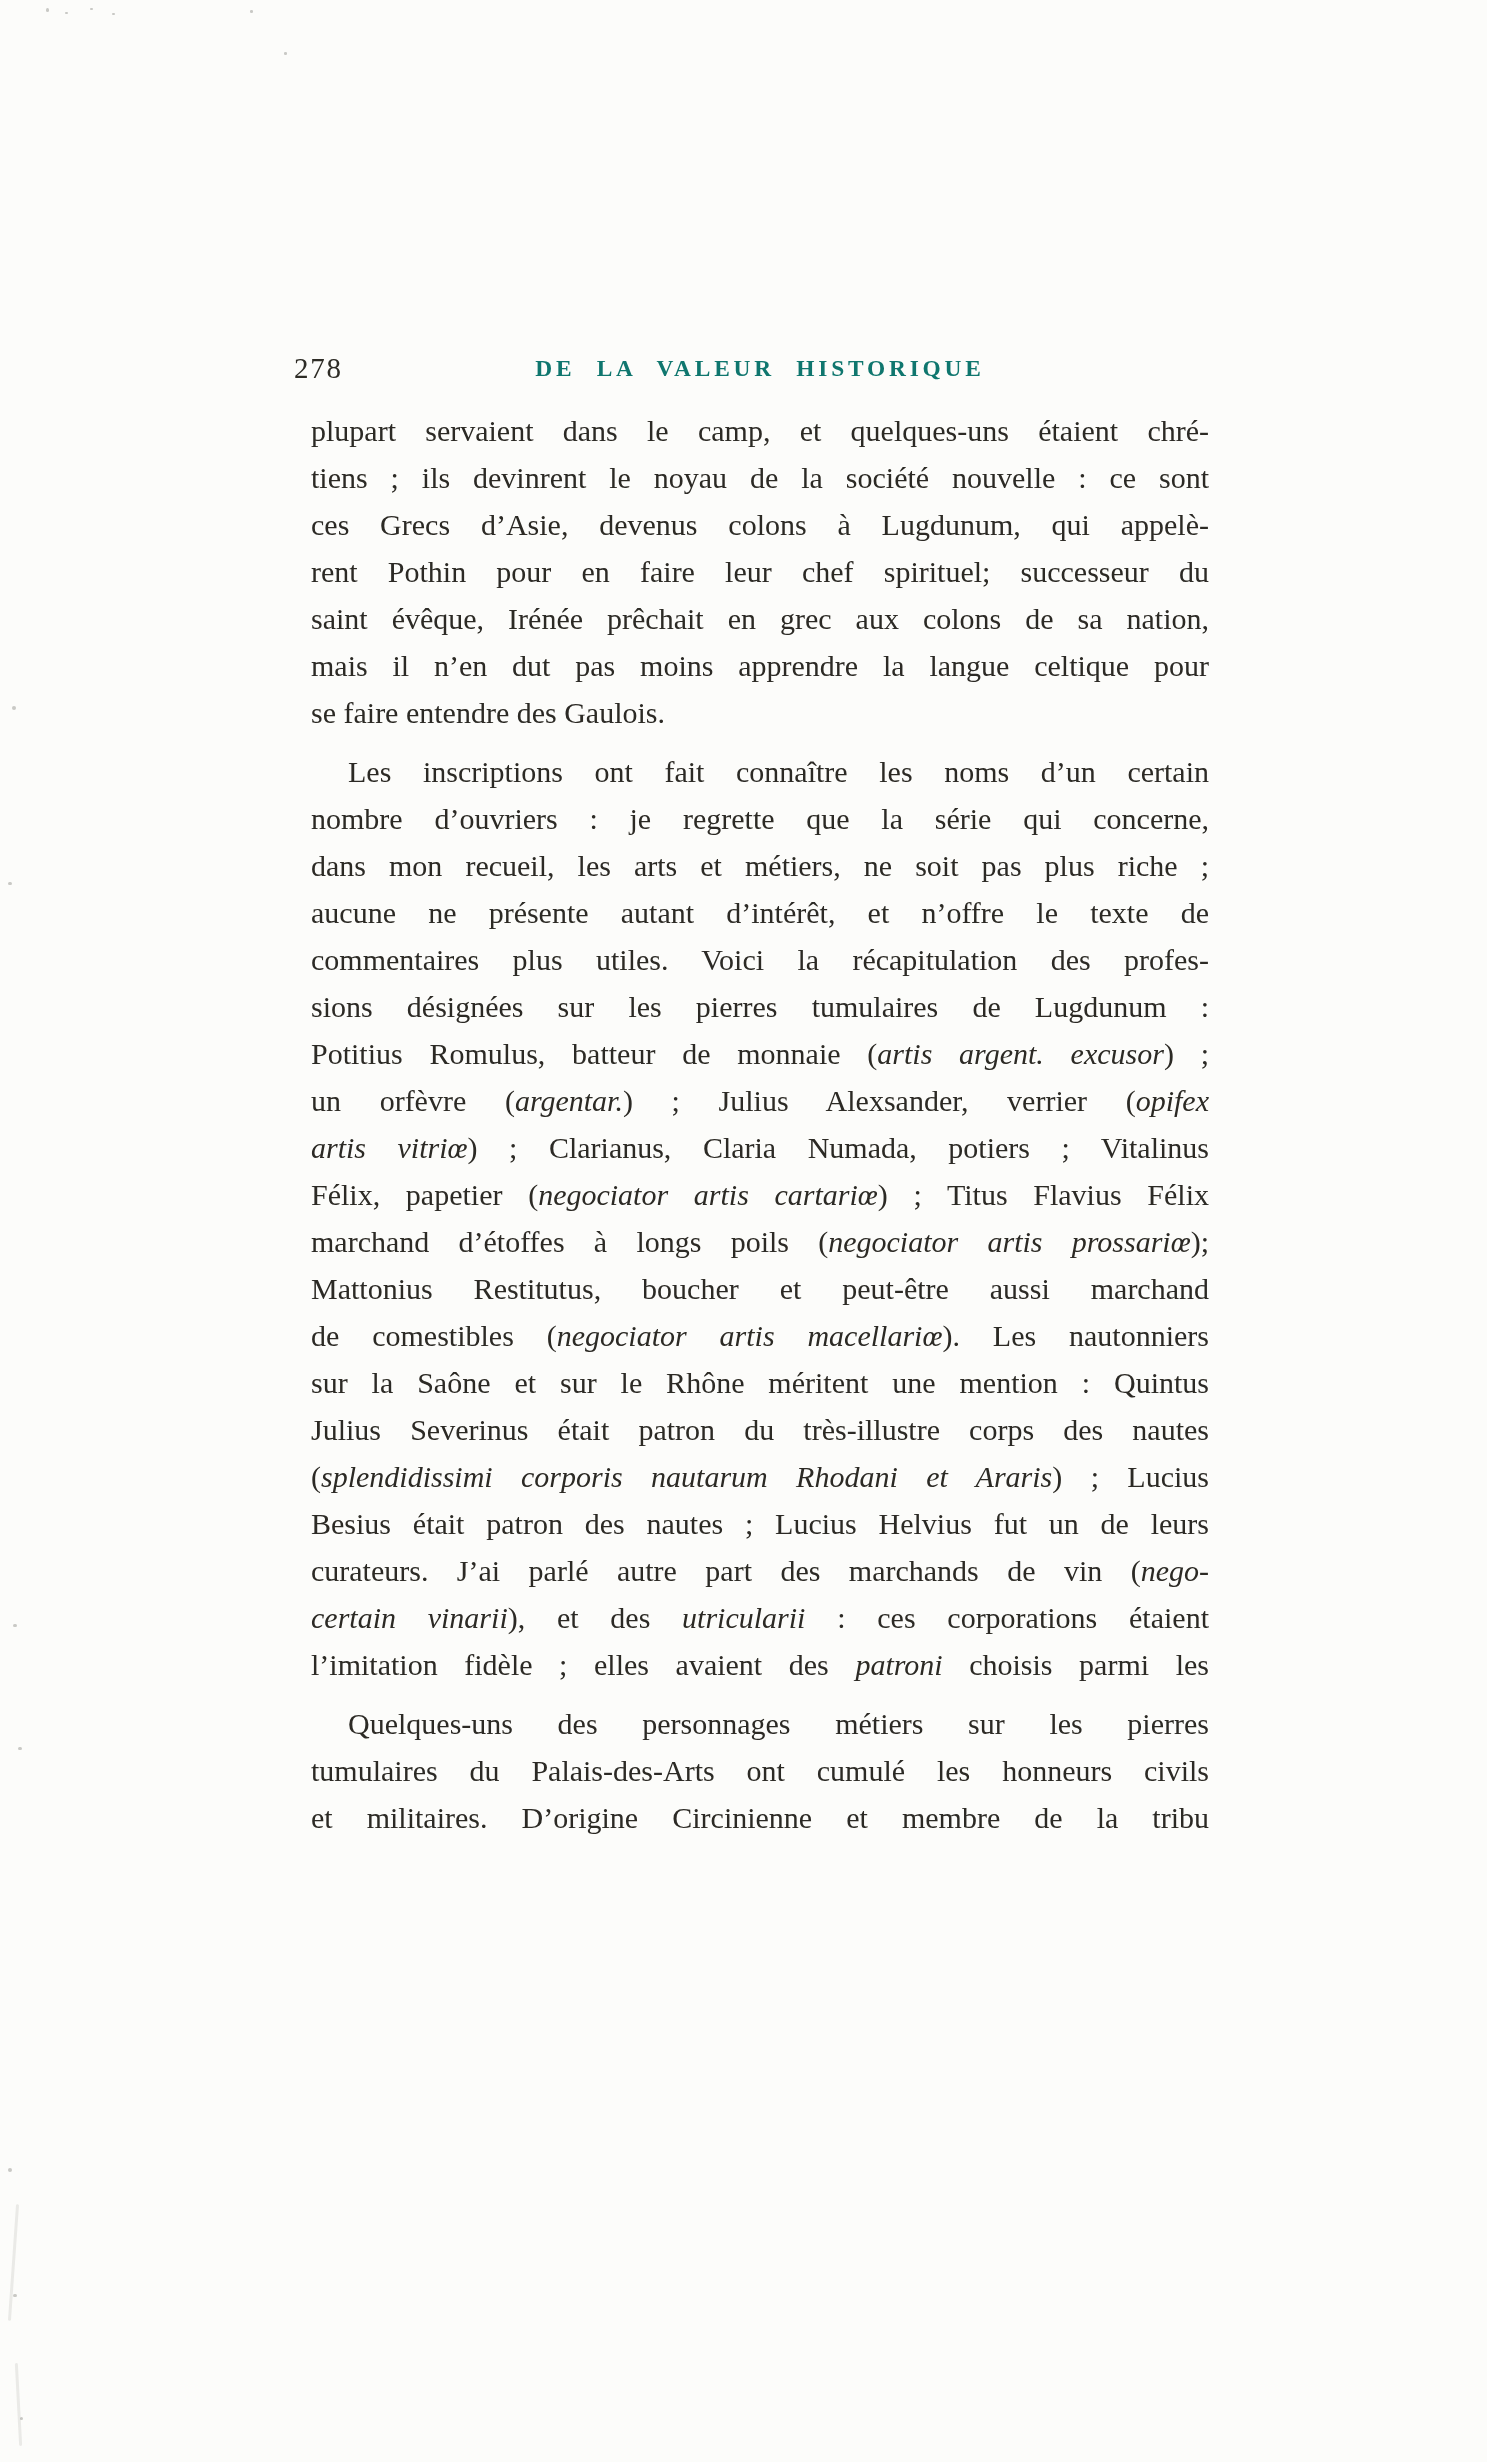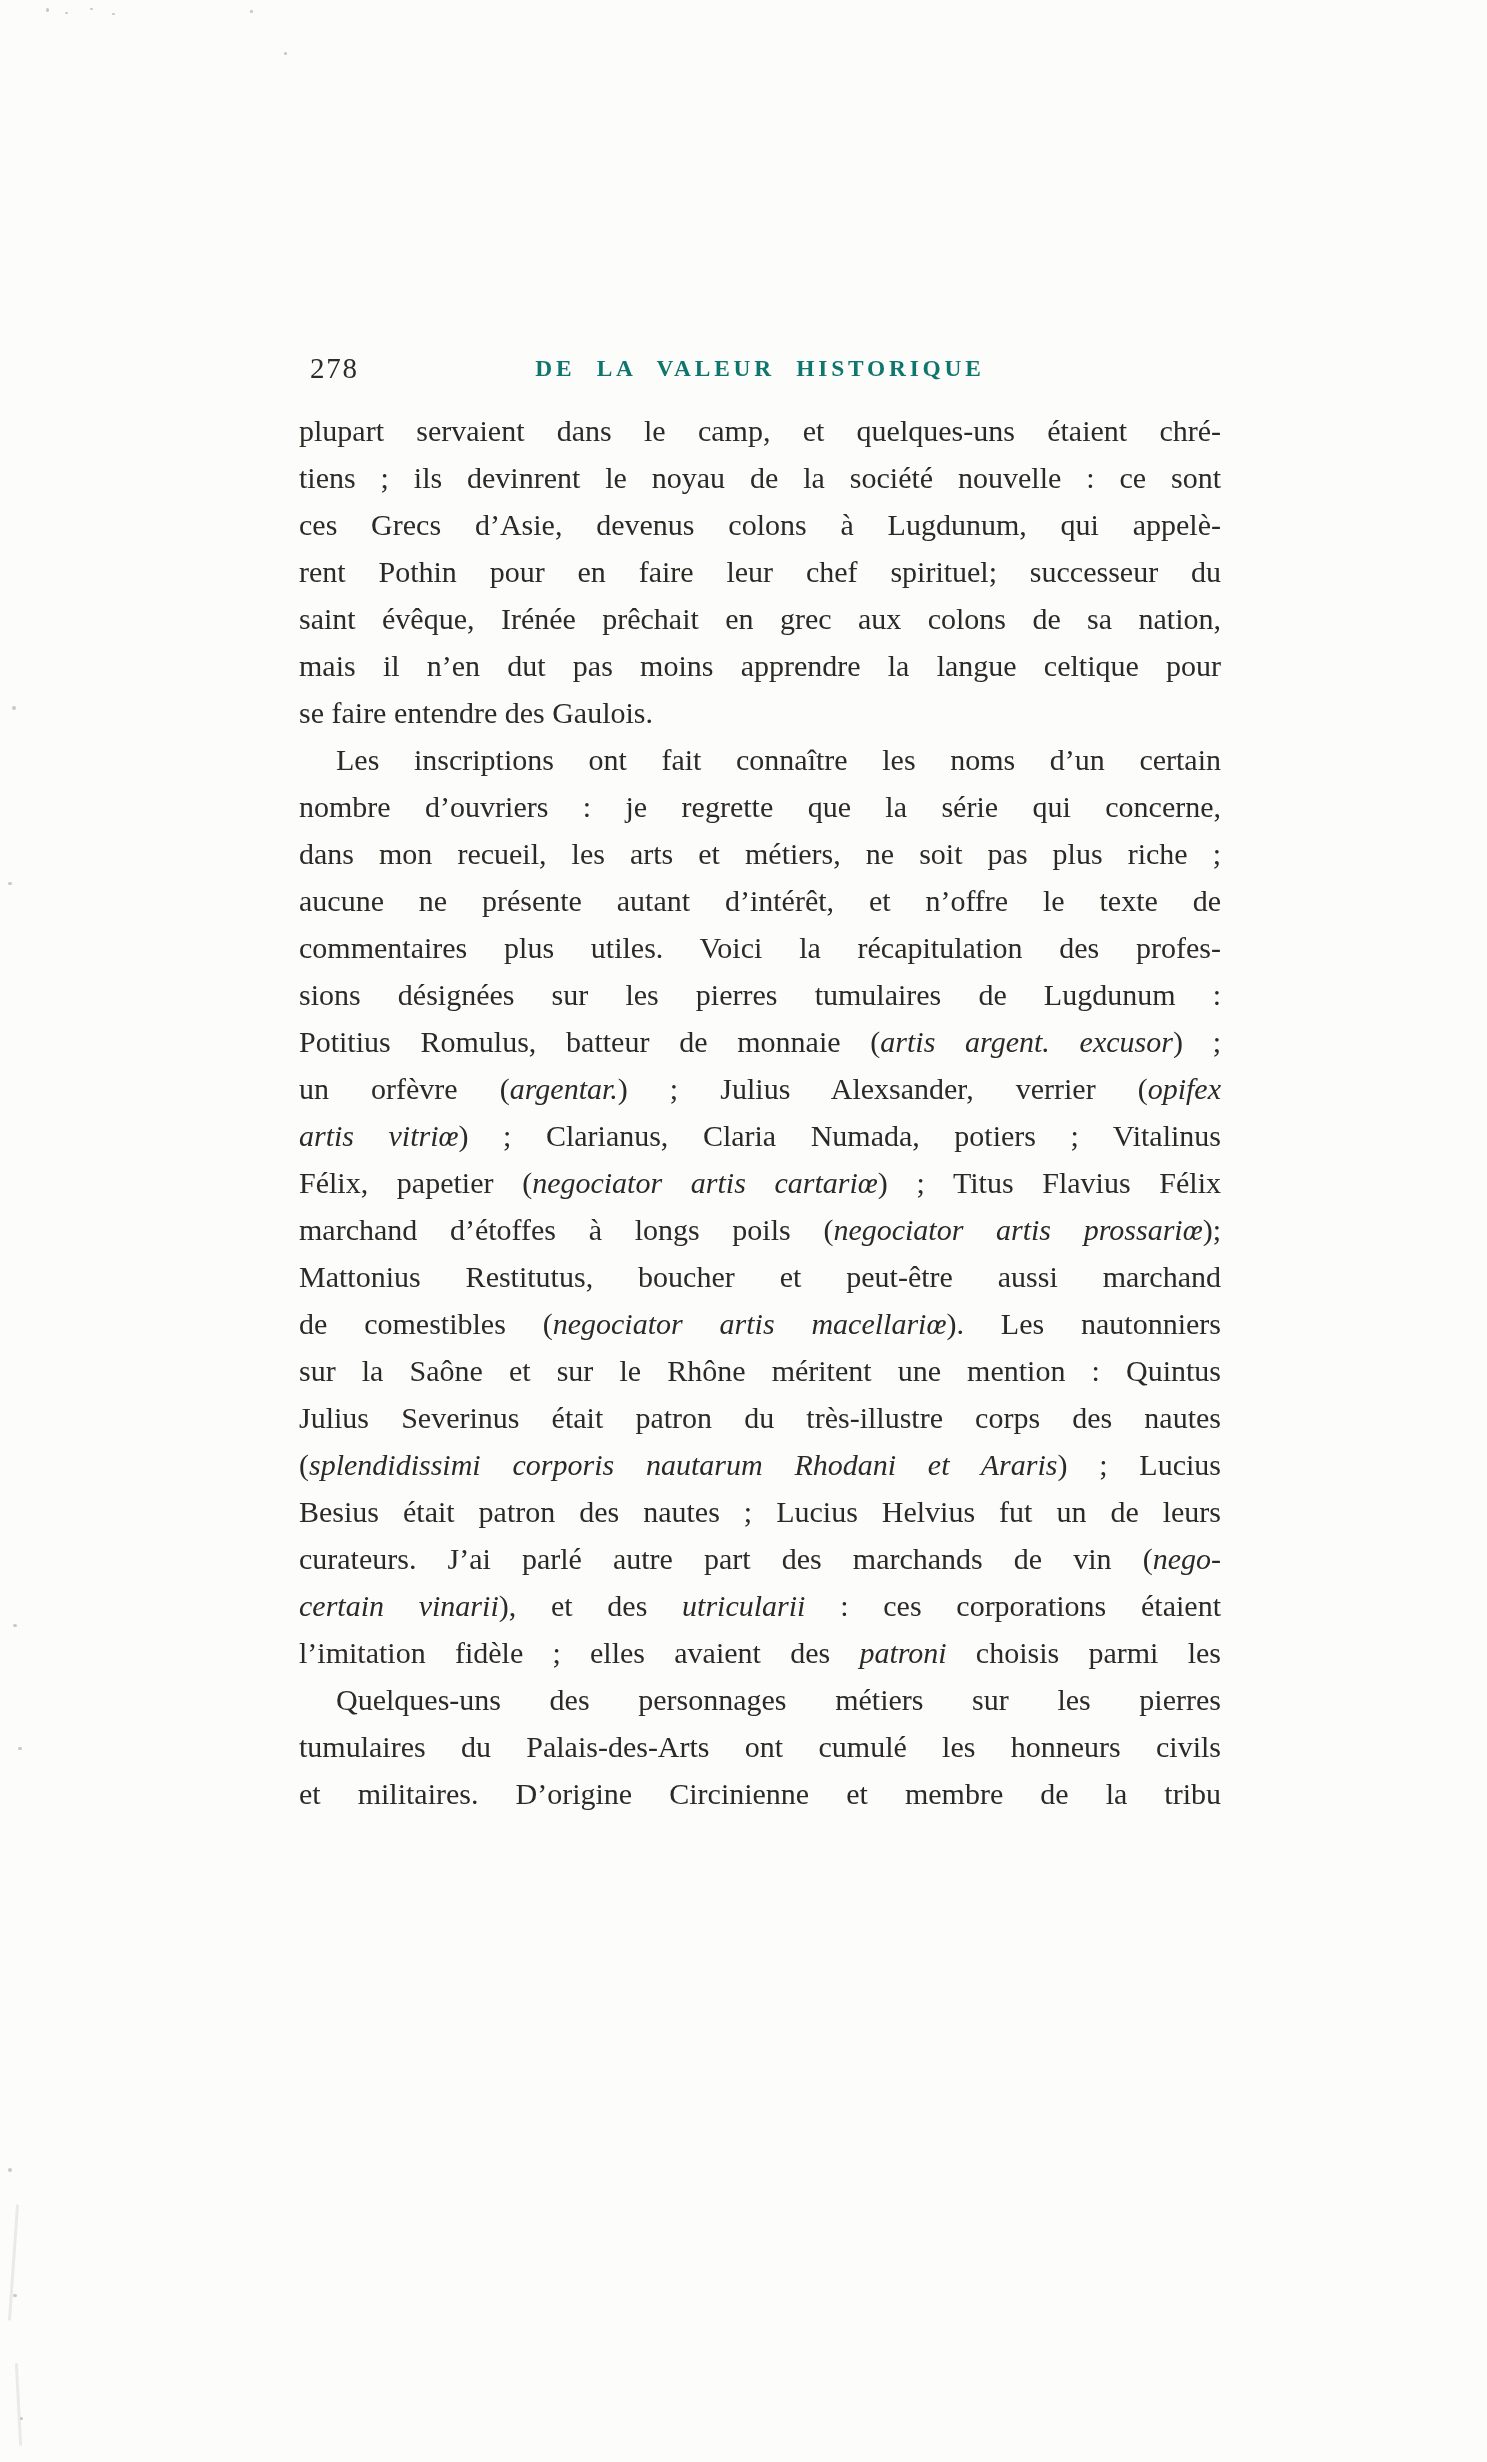--- a/index.html
+++ b/index.html
@@ -29,31 +29,30 @@
     line-height: 33px;
     margin-bottom: 22px;
   }
   .page-number {
     position: absolute;
     left: -5px;
     top: 0;
     font-size: 29px;
     letter-spacing: 1.7px;
     color: #2e2c26;
-    margin-left: 16px;
   }
   .running-title {
     font-size: 23.4px;
     font-weight: 700;
     letter-spacing: 3.8px;
     word-spacing: 11.7px;
     color: #0f766e;
   }
   .paragraph {
-    margin: 0;
+    margin: 12px;
   }
   .line {
     font-size: 30px;
     line-height: 47px;
     text-align: justify;
     text-align-last: justify;
     text-justify: inter-word;
     white-space: nowrap;
     overflow: hidden;
   }

